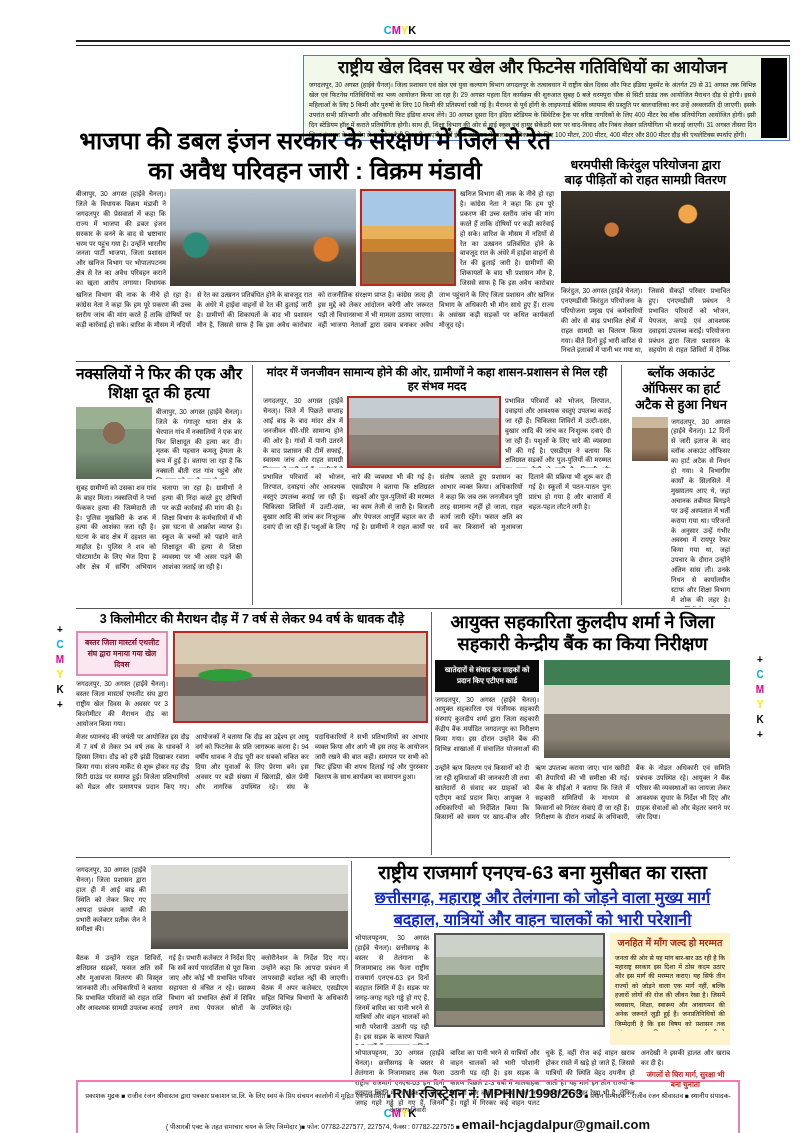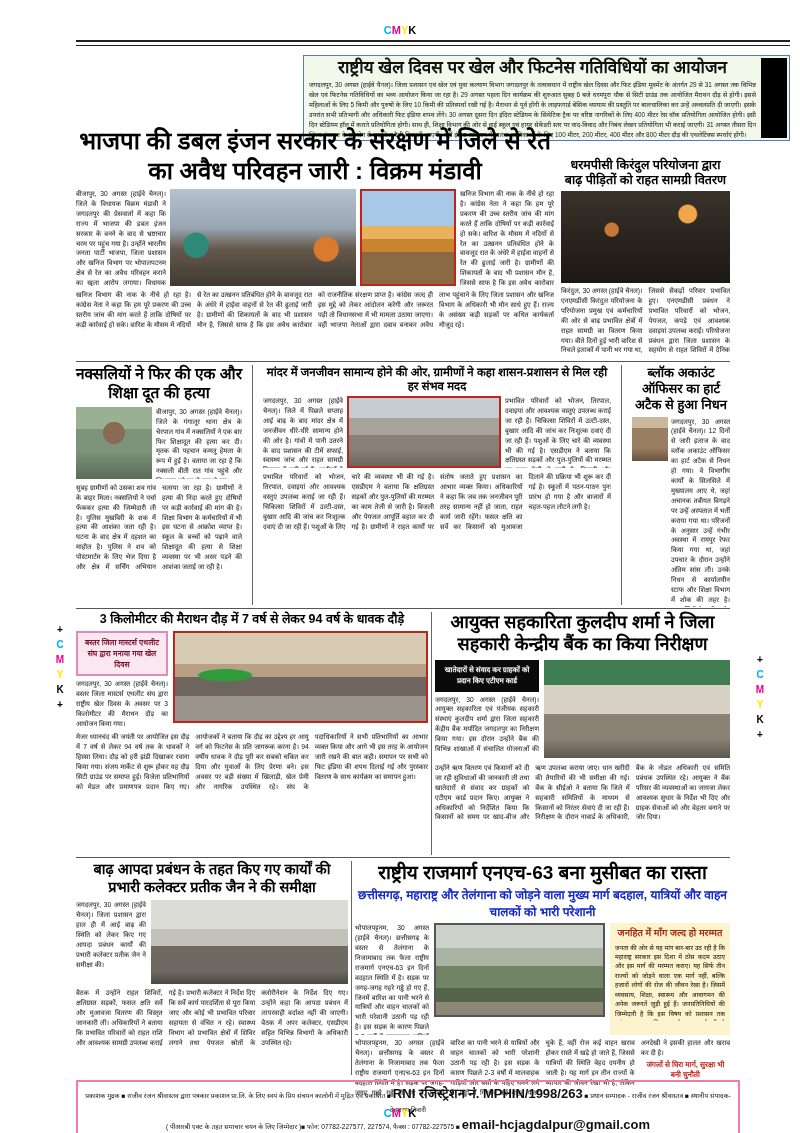--- a/index.html
+++ b/index.html
@@ -35,21 +35,21 @@
   .photo{background:#888;}
   .redframe{border:2px solid #c0251d;}
   
   .pinkbox{border:2px solid #e08cb4;background:#fbe7f0;color:#7a1430;font-weight:bold;
       font-size:7.6px;text-align:center;padding:4px 3px;line-height:1.45;}
   .blackbox{background:#0a0a0a;color:#fff;font-weight:bold;font-size:7.2px;text-align:center;
       padding:5px 4px;line-height:1.5;}
   .yellowbox{background:#fdf3cd;padding:4px 5px;}
   .yellowbox .yb-t{color:#a03010;font-weight:bold;font-size:9.5px;text-align:center;line-height:1.3;margin-bottom:3px;}
   .yellowbox .yb-b{font-size:6.3px;line-height:1.5;text-align:justify;overflow:hidden;}
-  .bluesub{color:#1428c8;font-weight:bold;font-size:12px;text-align:center;margin:2px 0 3px 0;}
+  .bluesub{color:#1428c8;font-weight:bold;font-size:16px;text-align:center;text-decoration:underline;margin:2px 0 3px 0;}
   .redsub{color:#c0251d;font-weight:bold;font-size:7.4px;text-align:center;line-height:1.35;margin:2px 0;}
   
   .footbox{position:absolute;left:76px;top:1080px;width:652px;border:2px solid #f27bb2;
       font-size:6.6px;text-align:center;line-height:1.6;padding:2px 4px;color:#111;}
   .footbox b{font-size:13px;}
   
   .ph-press{background:radial-gradient(circle at 14% 58%,#2e8b7a 0 7%,transparent 8%),
      radial-gradient(circle at 84% 62%,#d97a2e 0 7%,transparent 8%),
      linear-gradient(180deg,#b6c2cc 0%,#98a6b2 40%,#64584a 62%,#3f3a33 100%);}
   .ph-truck{background:linear-gradient(180deg,#a8c8e8 0 38%,#e8b25a 38% 52%,#c8842e 52% 66%,#8a6a42 66% 100%);}
@@ -164,21 +164,20 @@
         <div class="photo ph-bank" style="flex:1;height:98px;"></div>
       </div>
       <div class="bt cols3" style="margin-top:5px;height:86px;">उन्होंने ऋण वितरण एवं किसानों को दी जा रही सुविधाओं की जानकारी ली तथा खातेदारों से संवाद कर ग्राहकों को एटीएम कार्ड प्रदान किए। आयुक्त ने अधिकारियों को निर्देशित किया कि किसानों को समय पर खाद-बीज और ऋण उपलब्ध कराया जाए। धान खरीदी की तैयारियों की भी समीक्षा की गई। बैंक के सीईओ ने बताया कि जिले में सहकारी समितियों के माध्यम से किसानों को निरंतर सेवाएं दी जा रही हैं। निरीक्षण के दौरान नाबार्ड के अधिकारी, बैंक के नोडल अधिकारी एवं समिति प्रबंधक उपस्थित रहे। आयुक्त ने बैंक परिसर की व्यवस्थाओं का जायजा लेकर आवश्यक सुधार के निर्देश भी दिए और ग्राहक सेवाओं को और बेहतर बनाने पर जोर दिया।</div>
     </div>
   </div>
 
   <div class="hrule" style="top:857px;"></div>
 
   <div class="sec" style="top:861px;height:214px;">
     <div style="width:272px;">
-      <h2 class="hl" style="font-size:14.5px;">बाढ़ आपदा प्रबंधन के तहत किए गए कार्यों की प्रभारी कलेक्टर प्रतीक जैन ने की समीक्षा</h2>
       <div style="display:flex;gap:5px;margin-top:4px;">
         <div class="bt" style="width:70px;height:84px;flex:none;">जगदलपुर, 30 अगस्त (हाईवे चैनल)। जिला प्रशासन द्वारा हाल ही में आई बाढ़ की स्थिति को लेकर किए गए आपदा प्रबंधन कार्यों की प्रभारी कलेक्टर प्रतीक जैन ने समीक्षा की।</div>
         <div class="photo ph-coll" style="flex:1;height:84px;"></div>
       </div>
       <div class="bt cols3" style="margin-top:4px;height:84px;">बैठक में उन्होंने राहत शिविरों, क्षतिग्रस्त सड़कों, फसल क्षति सर्वे और मुआवजा वितरण की विस्तृत जानकारी ली। अधिकारियों ने बताया कि प्रभावित परिवारों को राहत राशि और आवश्यक सामग्री उपलब्ध कराई गई है। प्रभारी कलेक्टर ने निर्देश दिए कि सर्वे कार्य पारदर्शिता से पूरा किया जाए और कोई भी प्रभावित परिवार सहायता से वंचित न रहे। स्वास्थ्य विभाग को प्रभावित क्षेत्रों में शिविर लगाने तथा पेयजल स्रोतों के क्लोरीनेशन के निर्देश दिए गए। उन्होंने कहा कि आपदा प्रबंधन में लापरवाही बर्दाश्त नहीं की जाएगी। बैठक में अपर कलेक्टर, एसडीएम सहित विभिन्न विभागों के अधिकारी उपस्थित रहे।</div>
     </div>
     <div class="vline" style="margin:0 3px;"></div>
     <div style="flex:1;">
       <h2 class="hl" style="font-size:19px;">राष्ट्रीय राजमार्ग एनएच-63 बना मुसीबत का रास्ता</h2>
       <div class="bluesub">छत्तीसगढ़, महाराष्ट्र और तेलंगाना को जोड़ने वाला मुख्य मार्ग बदहाल, यात्रियों और वाहन चालकों को भारी परेशानी</div>

